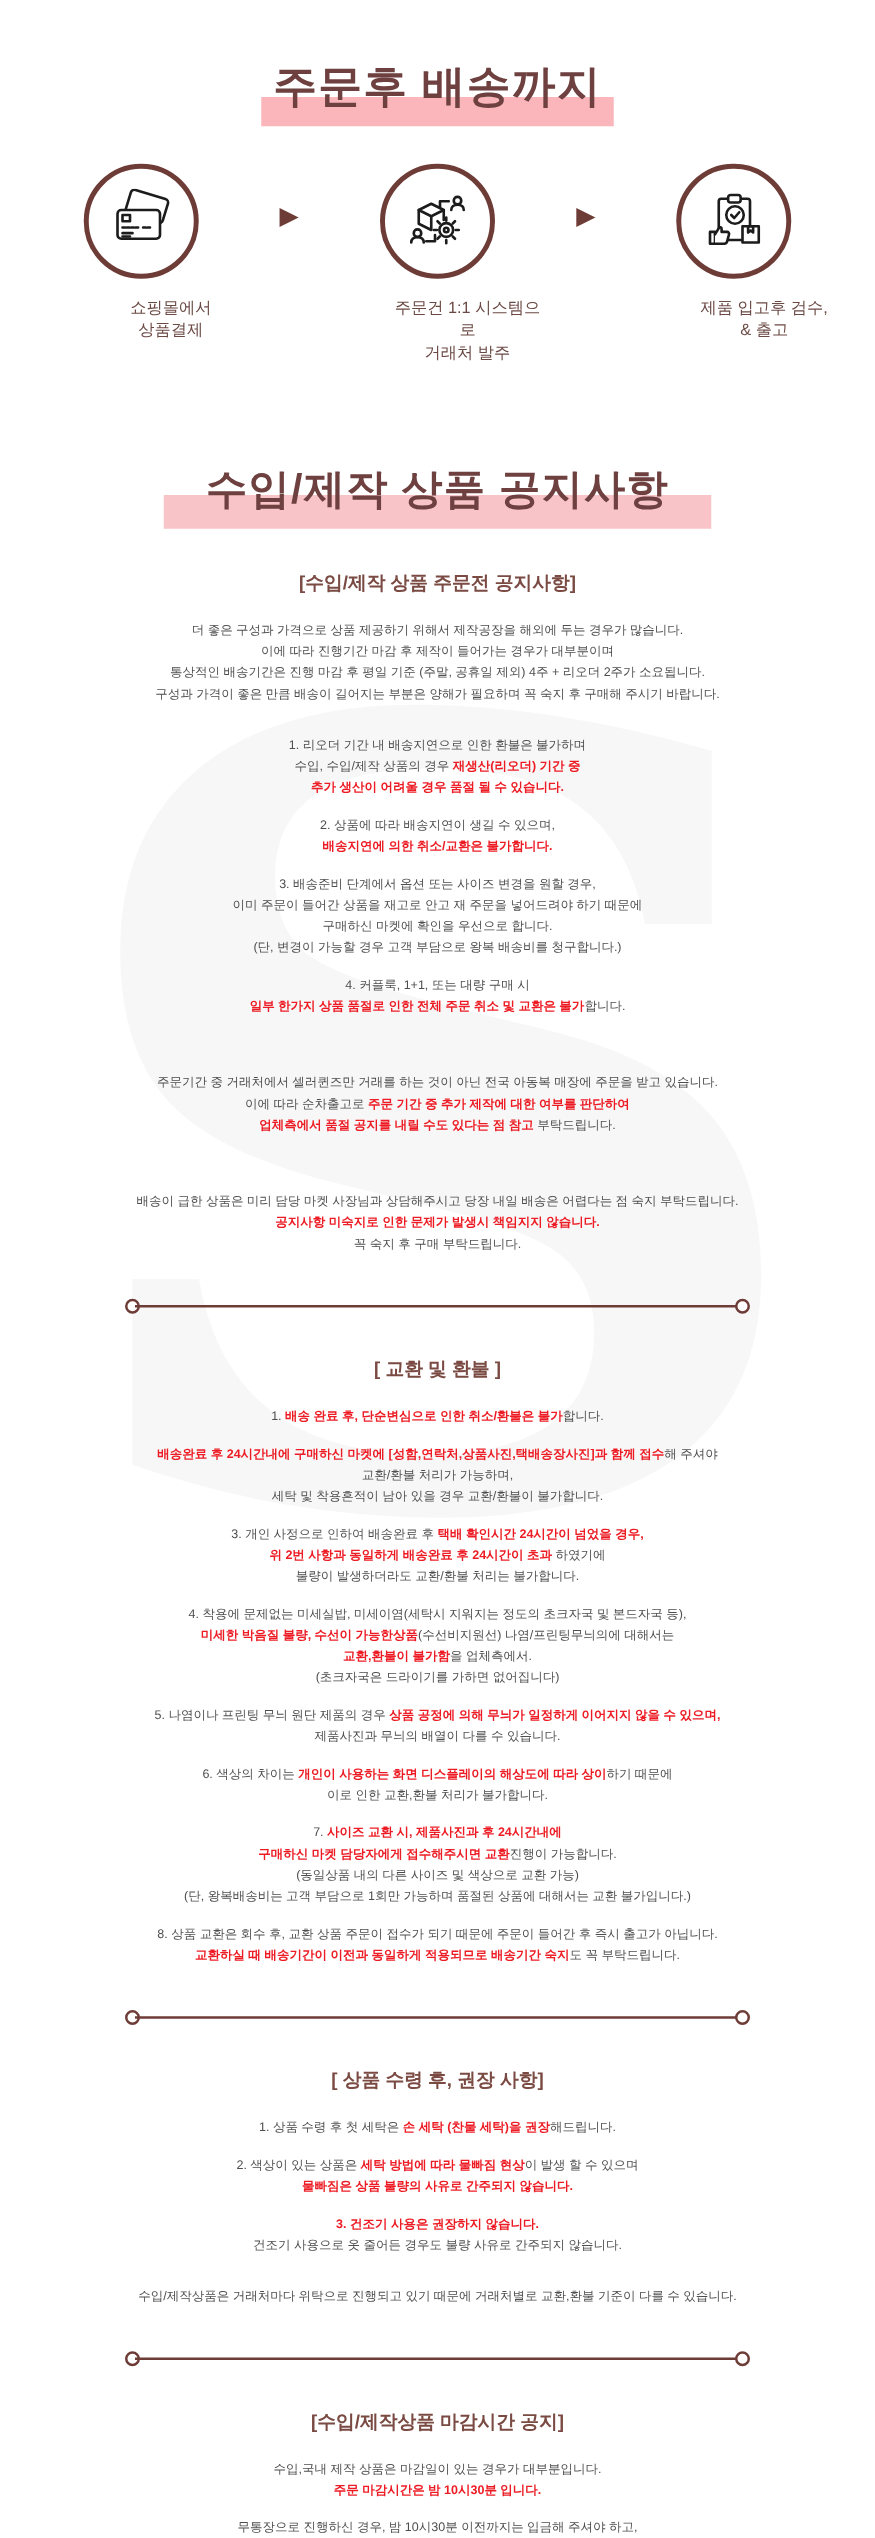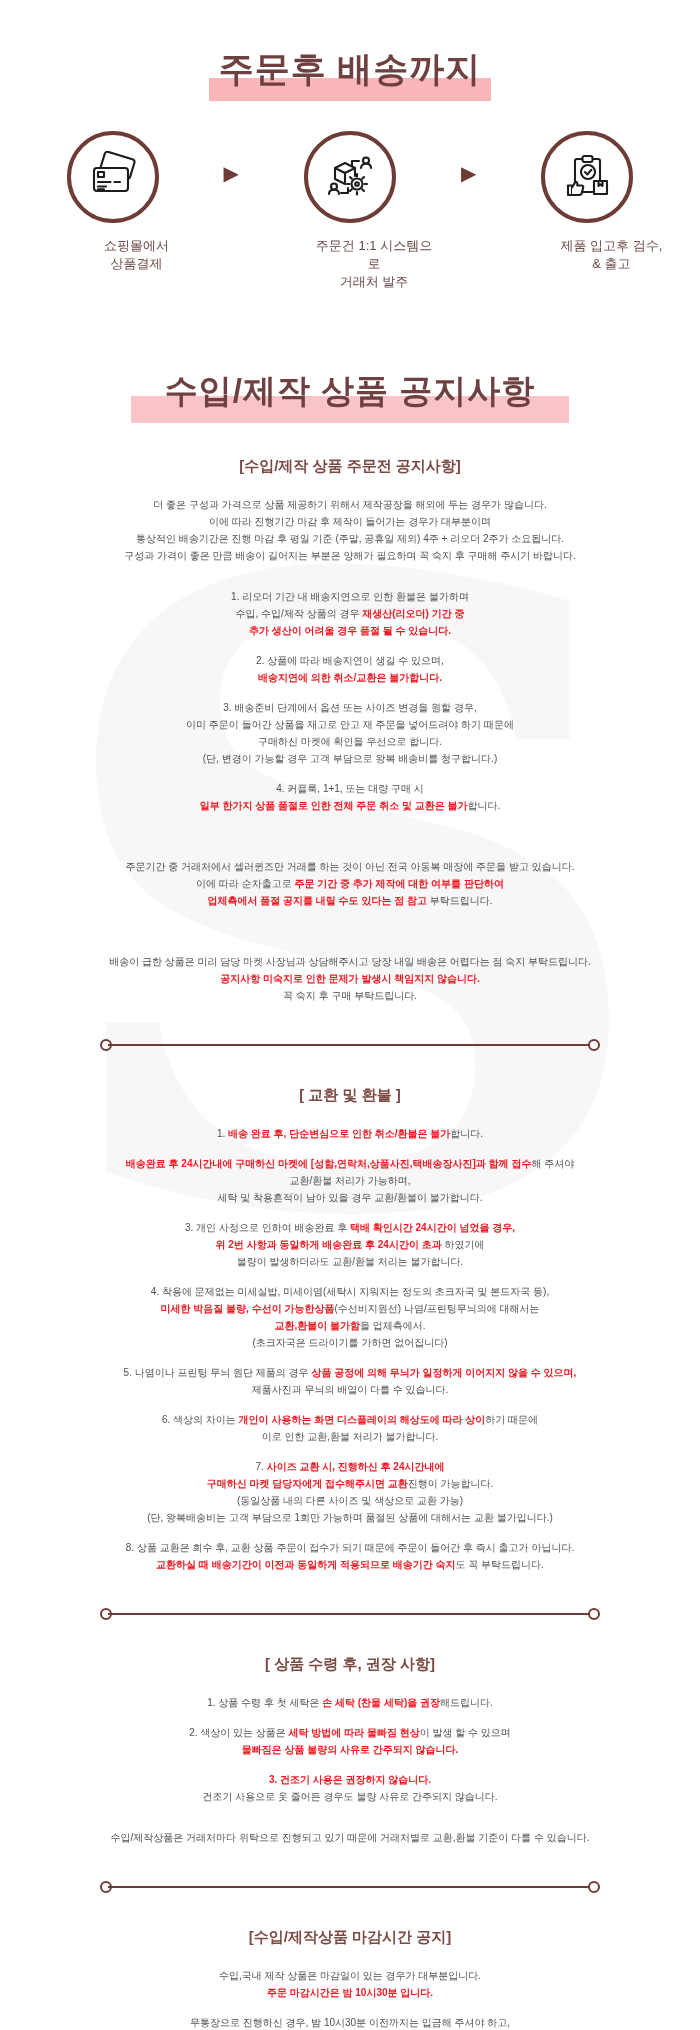--- a/index.html
+++ b/index.html
@@ -206,21 +206,21 @@
         </p>
         <p class="para">
           <span class="line"><span class="seg">5. 나염이나 프린팅 무늬 원단 제품의 경우 </span><span class="seg red">상품 공정에 의해 무늬가 일정하게 이어지지 않을 수 있으며,</span></span>
           <span class="line"><span class="seg">제품사진과 무늬의 배열이 다를 수 있습니다.</span></span>
         </p>
         <p class="para">
           <span class="line"><span class="seg">6. 색상의 차이는 </span><span class="seg red">개인이 사용하는 화면 디스플레이의 해상도에 따라 상이</span><span class="seg">하기 때문에</span></span>
           <span class="line"><span class="seg">이로 인한 교환,환불 처리가 불가합니다.</span></span>
         </p>
         <p class="para">
-          <span class="line"><span class="seg">7. </span><span class="seg red">사이즈 교환 시, 진행하신 후 24시간내에</span></span>
+          <span class="line"><span class="seg">7. </span><span class="seg red">사이즈 교환 시, 제품사진과 후 24시간내에</span></span>
           <span class="line"><span class="seg red">구매하신 마켓 담당자에게 접수해주시면 교환</span><span class="seg">진행이 가능합니다.</span></span>
           <span class="line"><span class="seg">(동일상품 내의 다른 사이즈 및 색상으로 교환 가능)</span></span>
           <span class="line"><span class="seg">(단, 왕복배송비는 고객 부담으로 1회만 가능하며 품절된 상품에 대해서는 교환 불가입니다.)</span></span>
         </p>
         <p class="para">
           <span class="line"><span class="seg">8. 상품 교환은 회수 후, 교환 상품 주문이 접수가 되기 때문에 주문이 들어간 후 즉시 출고가 아닙니다.</span></span>
           <span class="line"><span class="seg red">교환하실 때 배송기간이 이전과 동일하게 적용되므로 배송기간 숙지</span><span class="seg">도 꼭 부탁드립니다.</span></span>
         </p>
         <div class="divider">
           <span class="dot l"></span>

